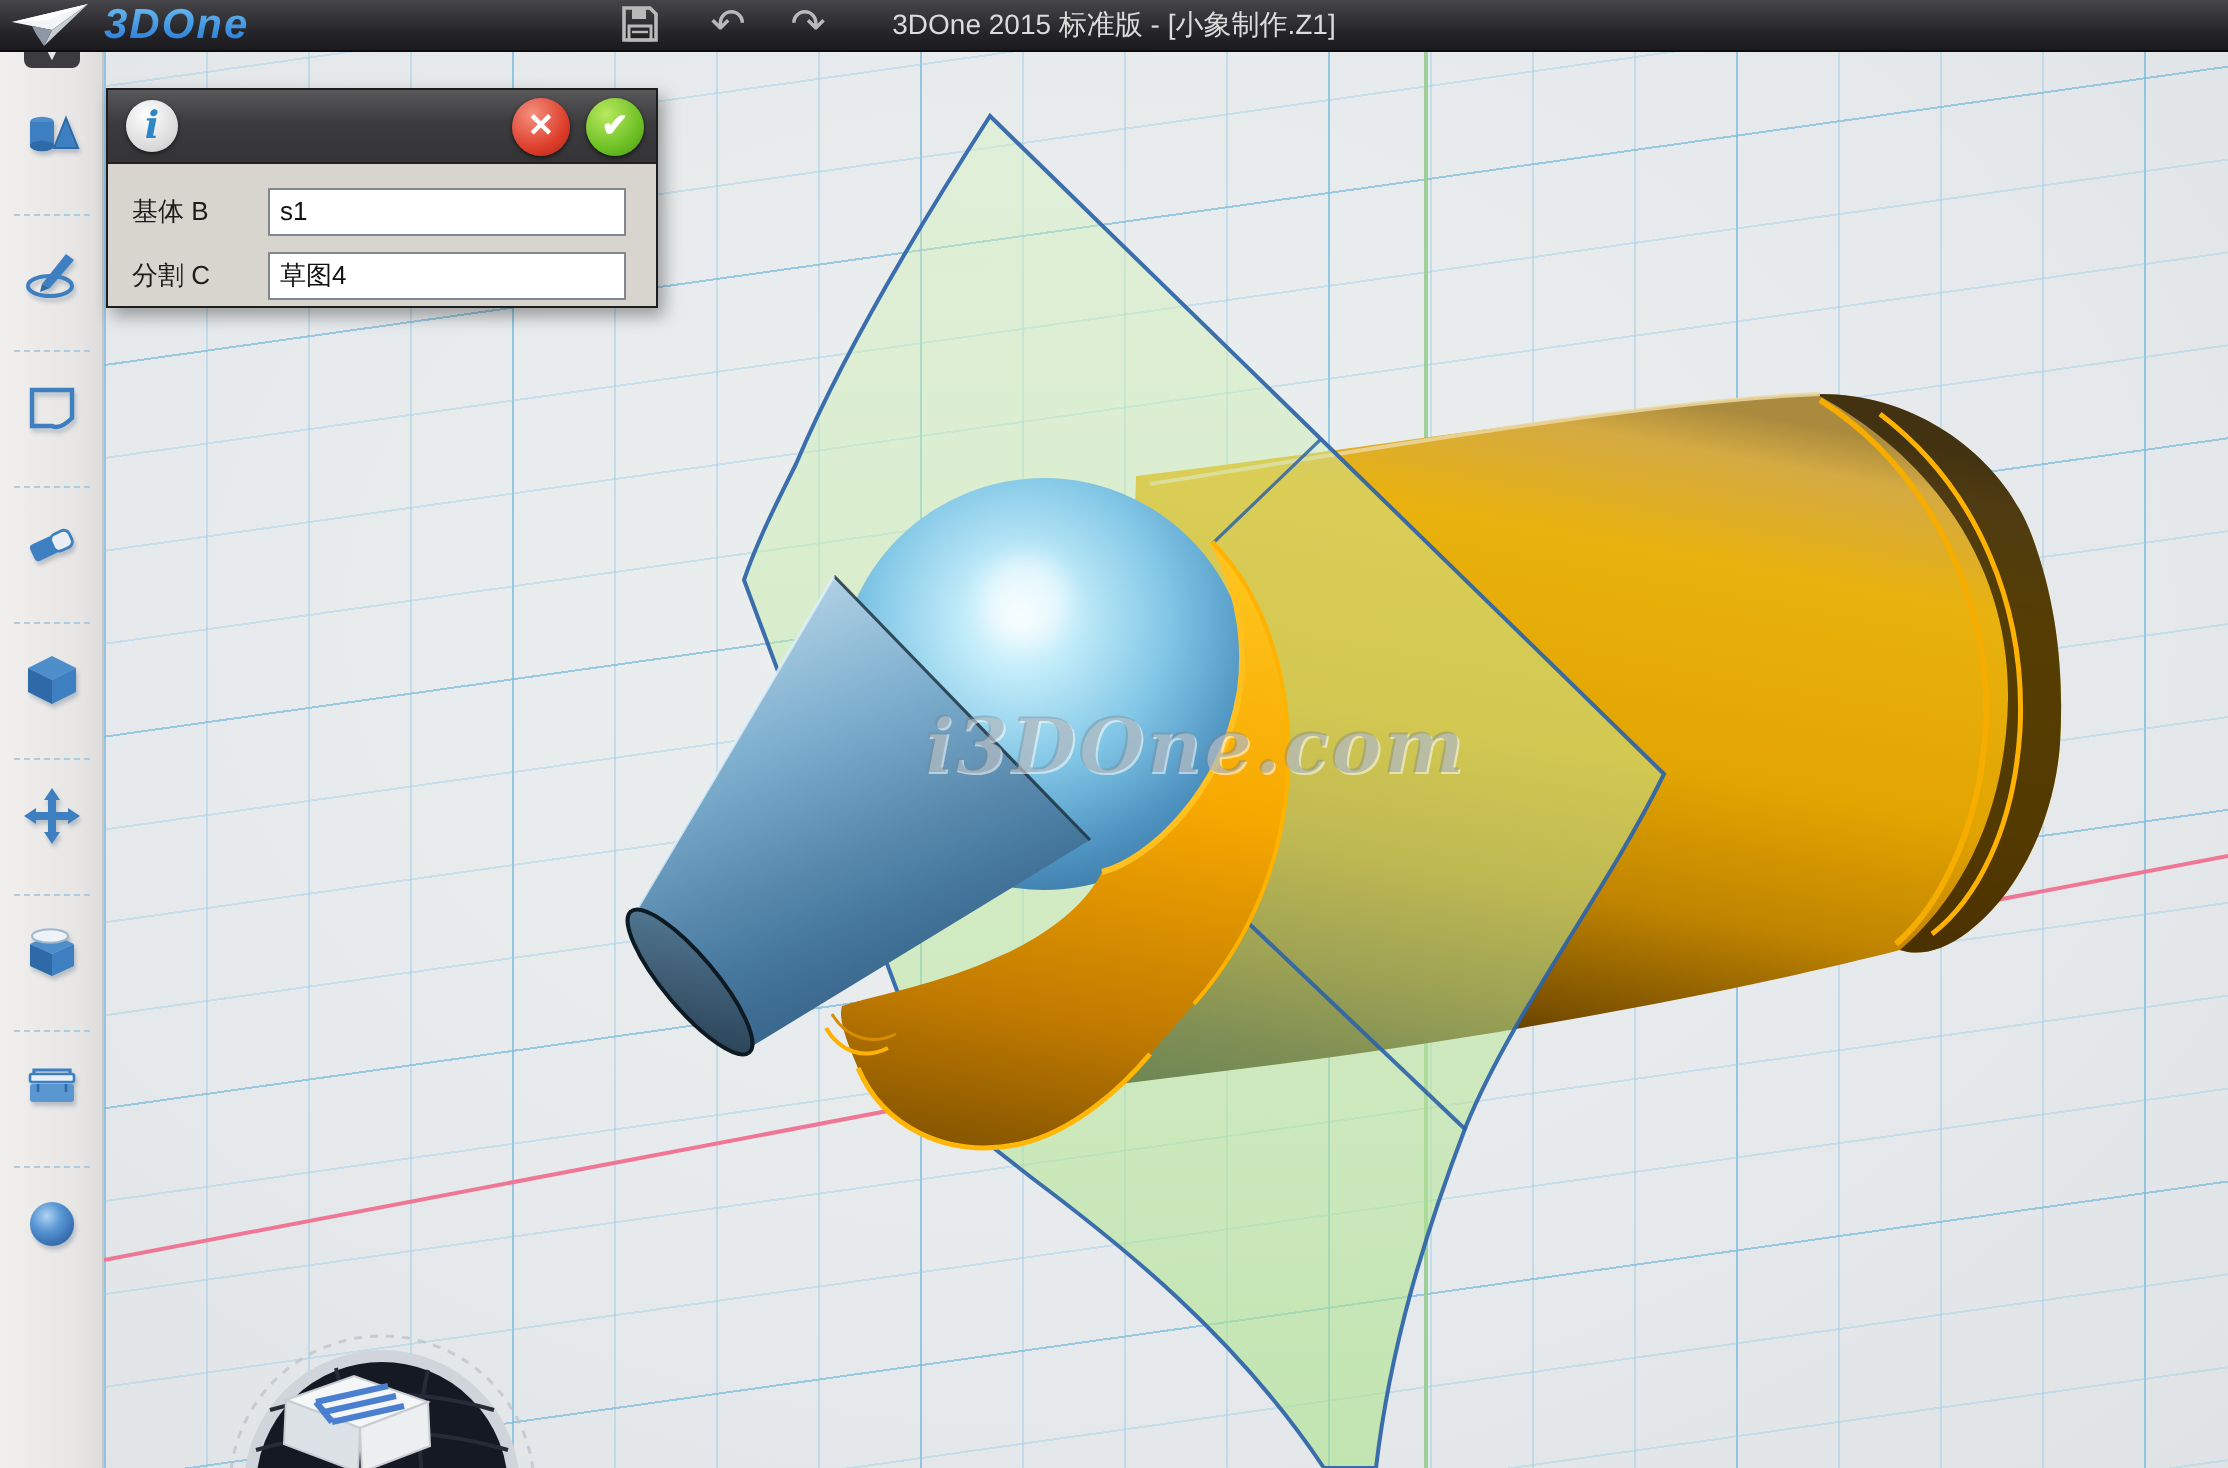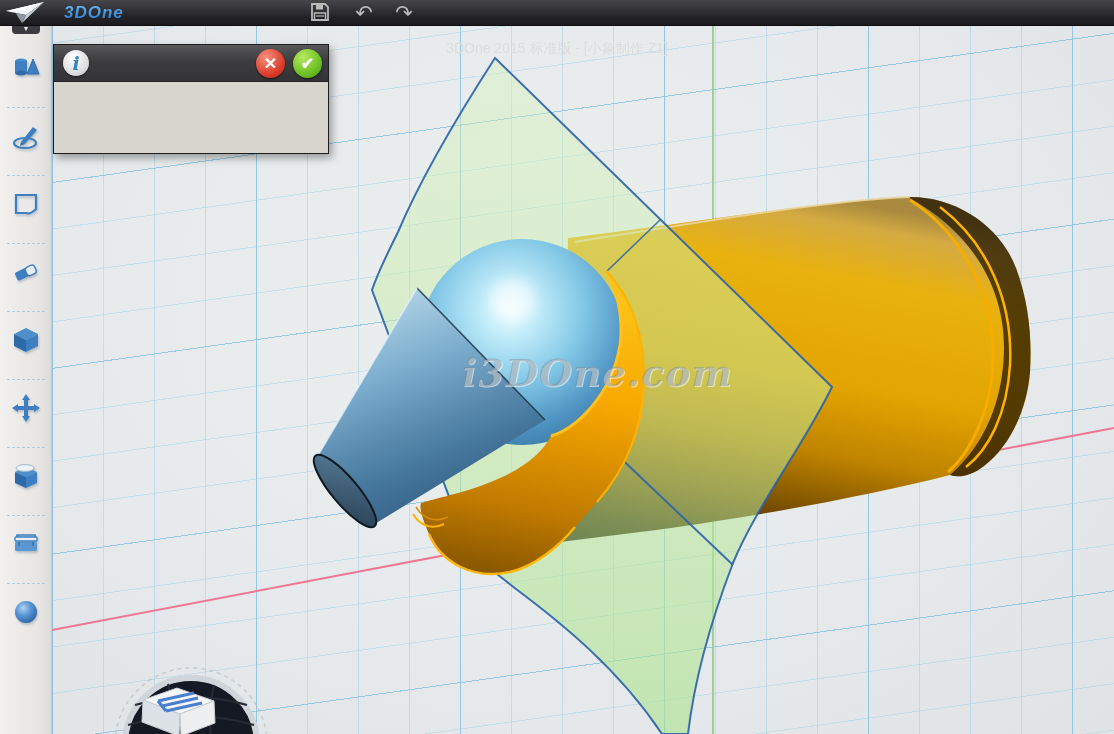--- a/index.html
+++ b/index.html
@@ -10,32 +10,32 @@
   }
   
   .titlebar{
     position:absolute;left:0;top:0;width:1114px;height:25px;
     background:linear-gradient(#45454a,#232327 70%,#1b1b1f);
     border-bottom:1px solid #0d0d0f;z-index:30;
   }
   .logo-wrap{position:absolute;left:4px;top:0;height:25px;display:flex;align-items:center;}
   .logo-plane{width:44px;height:24px;}
   .logo-text{
-    font-size:17px;font-weight:bold;font-style:italic;letter-spacing:1px;
+    font-size:21px;font-weight:bold;font-style:italic;letter-spacing:1px;
     background:linear-gradient(#6fc0f2,#1c6fd0);
     -webkit-background-clip:text;background-clip:text;color:#3e97e0;
-    -webkit-text-fill-color:transparent;margin-left:16px;
+    -webkit-text-fill-color:transparent;margin-left:4px;
   }
   .tb-icon{position:absolute;top:2px;width:24px;height:22px;color:#b9b9b9;text-align:center;cursor:pointer;}
   .tb-icon.save{left:308px;}
   .tb-icon.undo{left:352px;font-size:21px;line-height:21px;}
   .tb-icon.redo{left:392px;font-size:21px;line-height:21px;}
   .win-title{
     position:absolute;left:0;right:0;top:0;height:41px;line-height:25px;
-    text-align:center;color:#dcdcdc;font-size:14px;pointer-events:none;margin-top:36px;
+    text-align:center;color:#dcdcdc;font-size:14px;pointer-events:none;
   }
   
   .sidebar{
     position:absolute;left:0;top:25px;width:52px;height:709px;
     background:linear-gradient(90deg,#f1f0ef,#e6e5e4 80%,#dddcdb);
     border-right:1px solid #c6c6c6;z-index:20;box-sizing:border-box;padding-top:15px;
   }
   .sb-tab{
     position:absolute;top:0;left:12px;width:28px;height:9px;background:#3c3c40;
     border-radius:0 0 4px 4px;color:#e8e8e8;font-size:7px;line-height:8px;text-align:center;
@@ -356,13 +356,23 @@
 
   <div class="watermark">i3DOne.com</div>
 </div>
 
 <div class="dialog">
   <div class="dlg-head">
     <div class="dlg-info">i</div>
     <div class="dlg-btn dlg-cancel">✕</div>
     <div class="dlg-btn dlg-ok">✔</div>
   </div>
+  <div class="dlg-body">
+    <div class="dlg-row">
+      <span class="dlg-label">基体 B</span>
+      <input class="dlg-input" type="text" value="s1" style="">
+    </div>
+    <div class="dlg-row">
+      <span class="dlg-label">分割 C</span>
+      <input class="dlg-input" type="text" value="草图4" style="">
+    </div>
+  </div>
 </div>
 
 </body></html>

